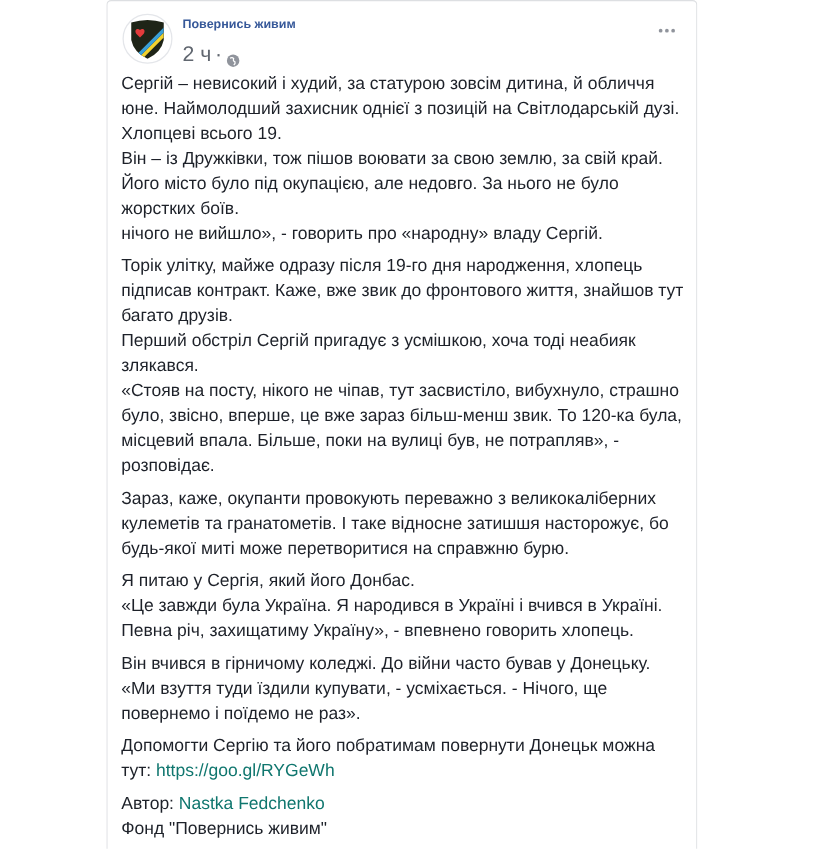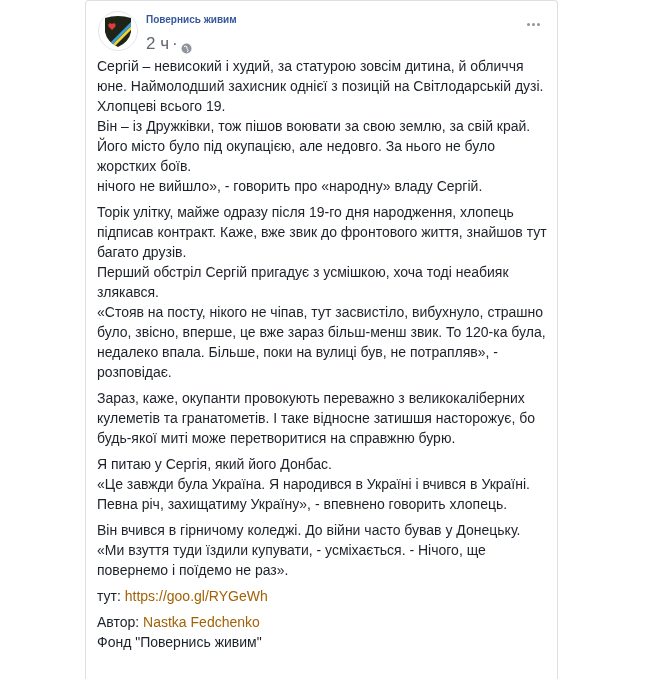--- a/index.html
+++ b/index.html
@@ -25,21 +25,21 @@
   .meta .sep { margin:0 3px; }
   .globe { display:inline-block; width:11px; height:11px; }
   .menu-btn {
     position:absolute; right:0; top:6px; width:24px; height:14px; cursor:pointer;
     display:flex; align-items:center; justify-content:center; gap:2px;
   }
   .menu-btn span { width:3px; height:3px; border-radius:50%; background:#90949c; display:block; }
   .body { position:absolute; left:11px; top:55px; width:450px; font-size:14px; line-height:20px; }
   .body p { margin:0 0 6px 0; }
   .body .line { display:block; }
-  a.link { color:#a16207; text-decoration:none; cursor:pointer; }
+  a.link { color:#0f766e; text-decoration:none; cursor:pointer; }
 </style>
 </head>
 <body>
 
 <div class="card">
   <div class="header">
     <div class="avatar">
       <svg width="38" height="38" viewBox="0 0 38 38">
         <defs>
             <clipPath id="sh">
@@ -83,39 +83,40 @@
       <span class="line">нічого не вийшло», - говорить про «народну» владу Сергій.</span>
     </p>
     <p>
       <span class="line">Торік улітку, майже одразу після 19-го дня народження, хлопець</span>
       <span class="line">підписав контракт. Каже, вже звик до фронтового життя, знайшов тут</span>
       <span class="line">багато друзів.</span>
       <span class="line">Перший обстріл Сергій пригадує з усмішкою, хоча тоді неабияк</span>
       <span class="line">злякався.</span>
       <span class="line">«Стояв на посту, нікого не чіпав, тут засвистіло, вибухнуло, страшно</span>
       <span class="line">було, звісно, вперше, це вже зараз більш-менш звик. То 120-ка була,</span>
-      <span class="line">недалеко впала. Більше, поки на вулиці був, не потрапляв», -</span>
+      <span class="line">місцевий впала. Більше, поки на вулиці був, не потрапляв», -</span>
       <span class="line">розповідає.</span>
     </p>
     <p>
       <span class="line">Зараз, каже, окупанти провокують переважно з великокаліберних</span>
       <span class="line">кулеметів та гранатометів. І таке відносне затишшя насторожує, бо</span>
       <span class="line">будь-якої миті може перетворитися на справжню бурю.</span>
     </p>
     <p>
       <span class="line">Я питаю у Сергія, який його Донбас.</span>
       <span class="line">«Це завжди була Україна. Я народився в Україні і вчився в Україні.</span>
       <span class="line">Певна річ, захищатиму Україну», - впевнено говорить хлопець.</span>
     </p>
     <p>
       <span class="line">Він вчився в гірничому коледжі. До війни часто бував у Донецьку.</span>
       <span class="line">«Ми взуття туди їздили купувати, - усміхається. - Нічого, ще</span>
       <span class="line">повернемо і поїдемо не раз».</span>
     </p>
     <p>
+      <span class="line">Допомогти Сергію та його побратимам повернути Донецьк можна</span>
       <span class="line"><span>тут: </span><a class="link">https://goo.gl/RYGeWh</a></span>
     </p>
     <p>
       <span class="line"><span>Автор: </span><a class="link">Nastka Fedchenko</a></span>
       <span class="line">Фонд "Повернись живим"</span>
     </p>
   </div>
 </div>
 
 </body></html>

